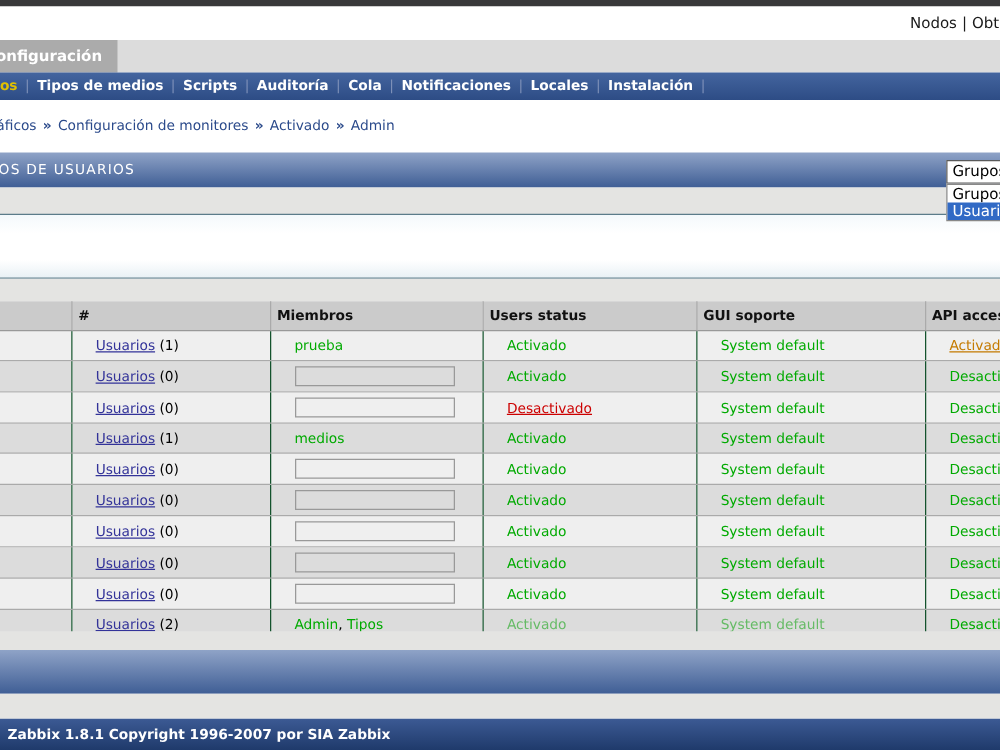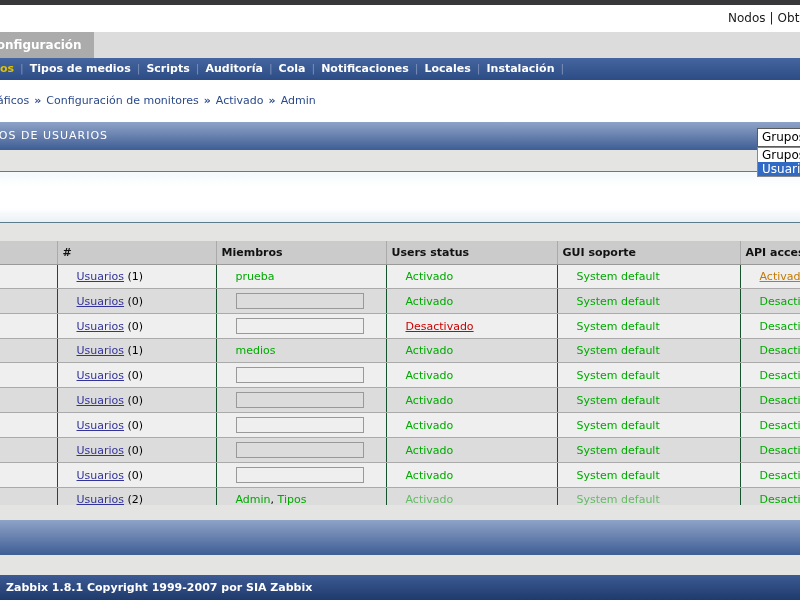--- a/index.html
+++ b/index.html
@@ -227,15 +227,15 @@
           </tr>
         </tbody>
     </table>
   </div>
 
   <div class="strip strip3"></div>
   <div class="bluebar2"></div>
   <div class="strip strip4"></div>
 
   <div class="footer">
-    <div class="footer-text">Zabbix 1.8.1 Copyright 1999-2007 por SIA Zabbix</div>
+    <div class="footer-text">Zabbix 1.8.1 Copyright 1996-2007 por SIA Zabbix</div>
   </div>
 </div>
 
 </body></html>

